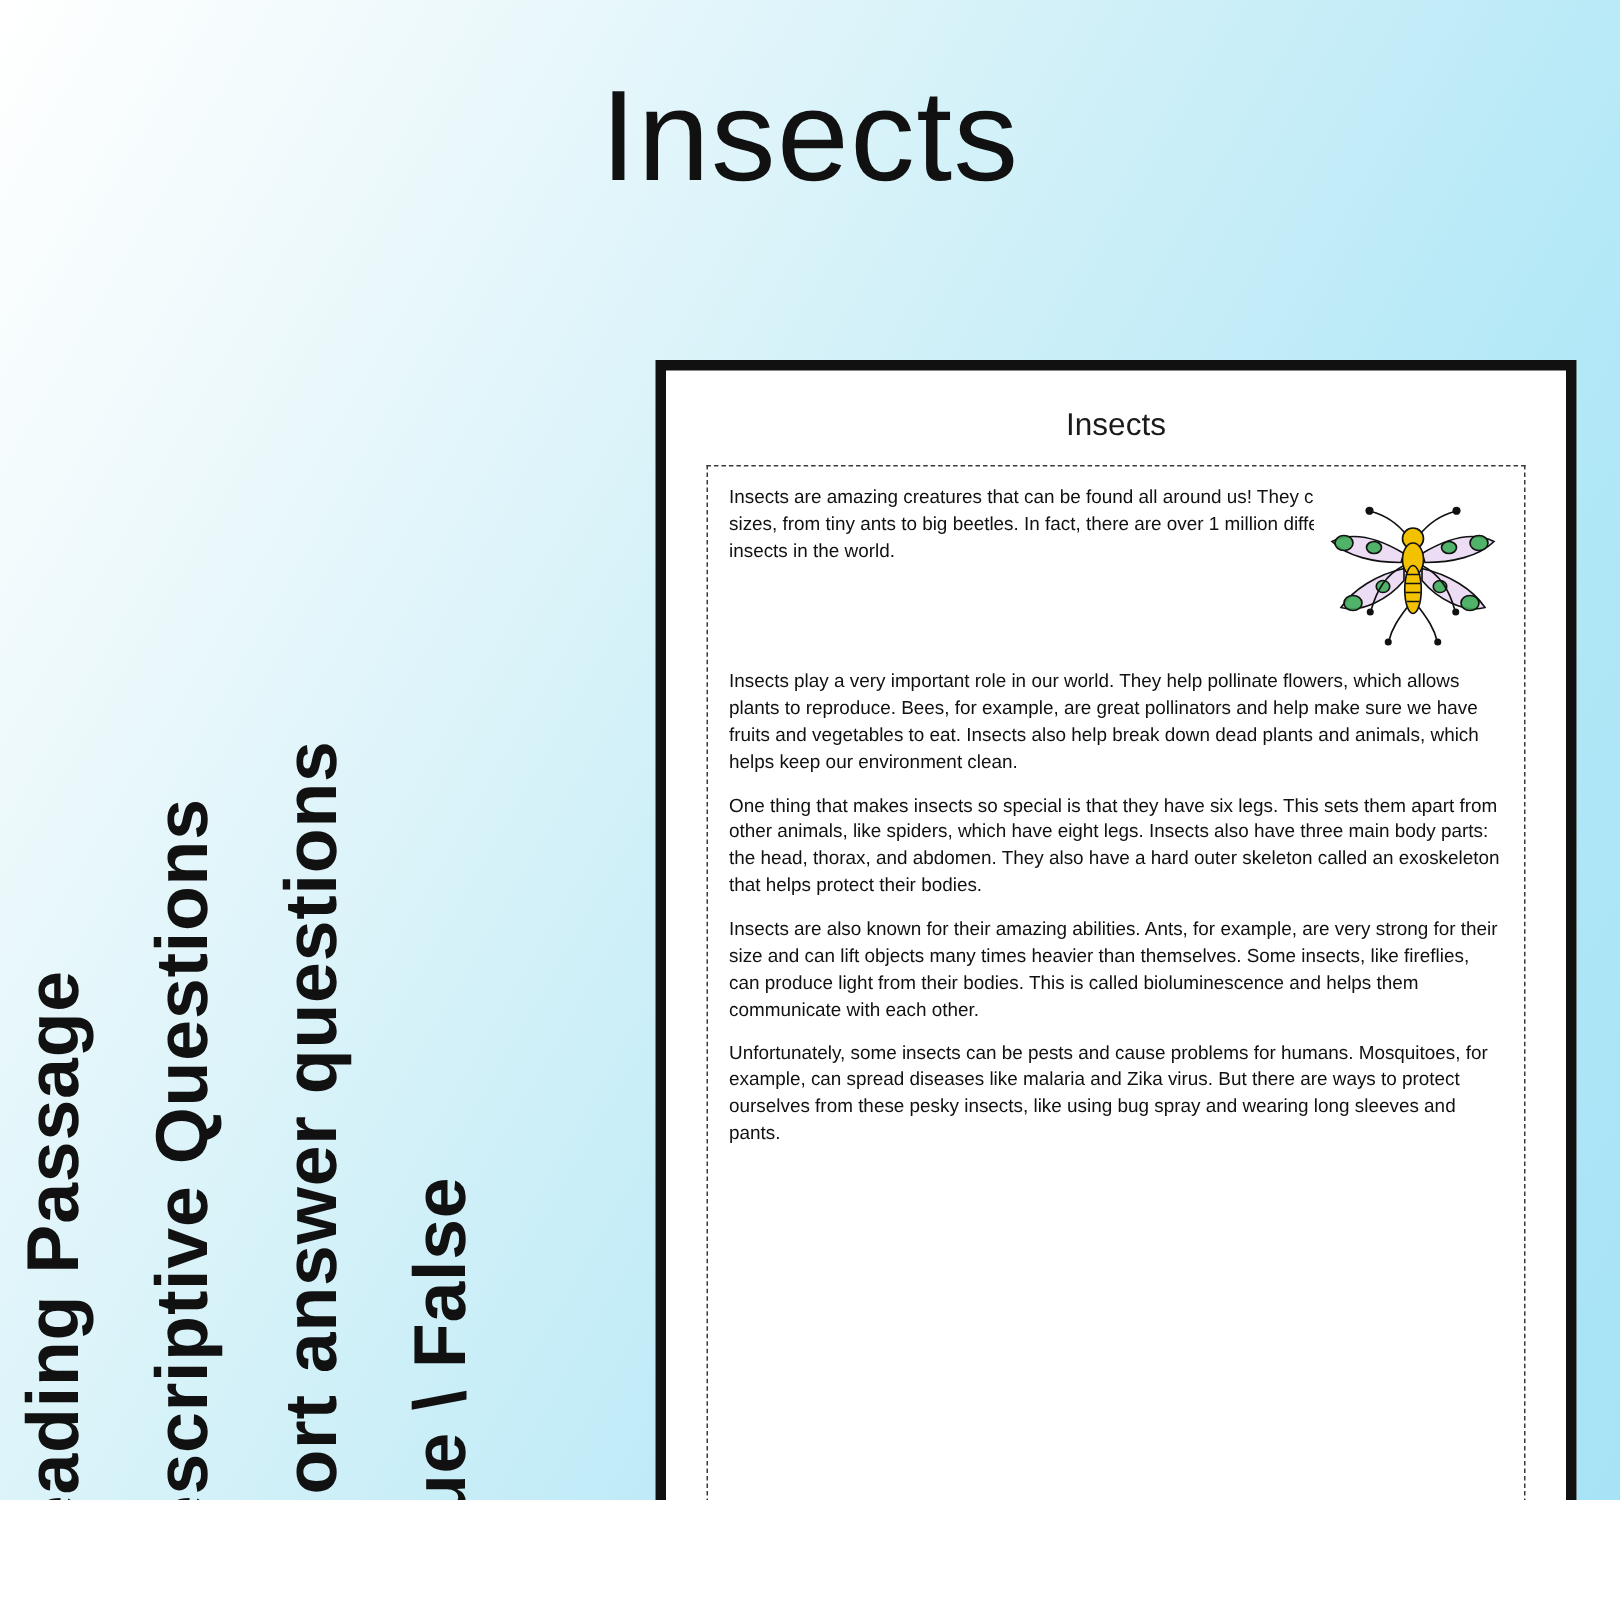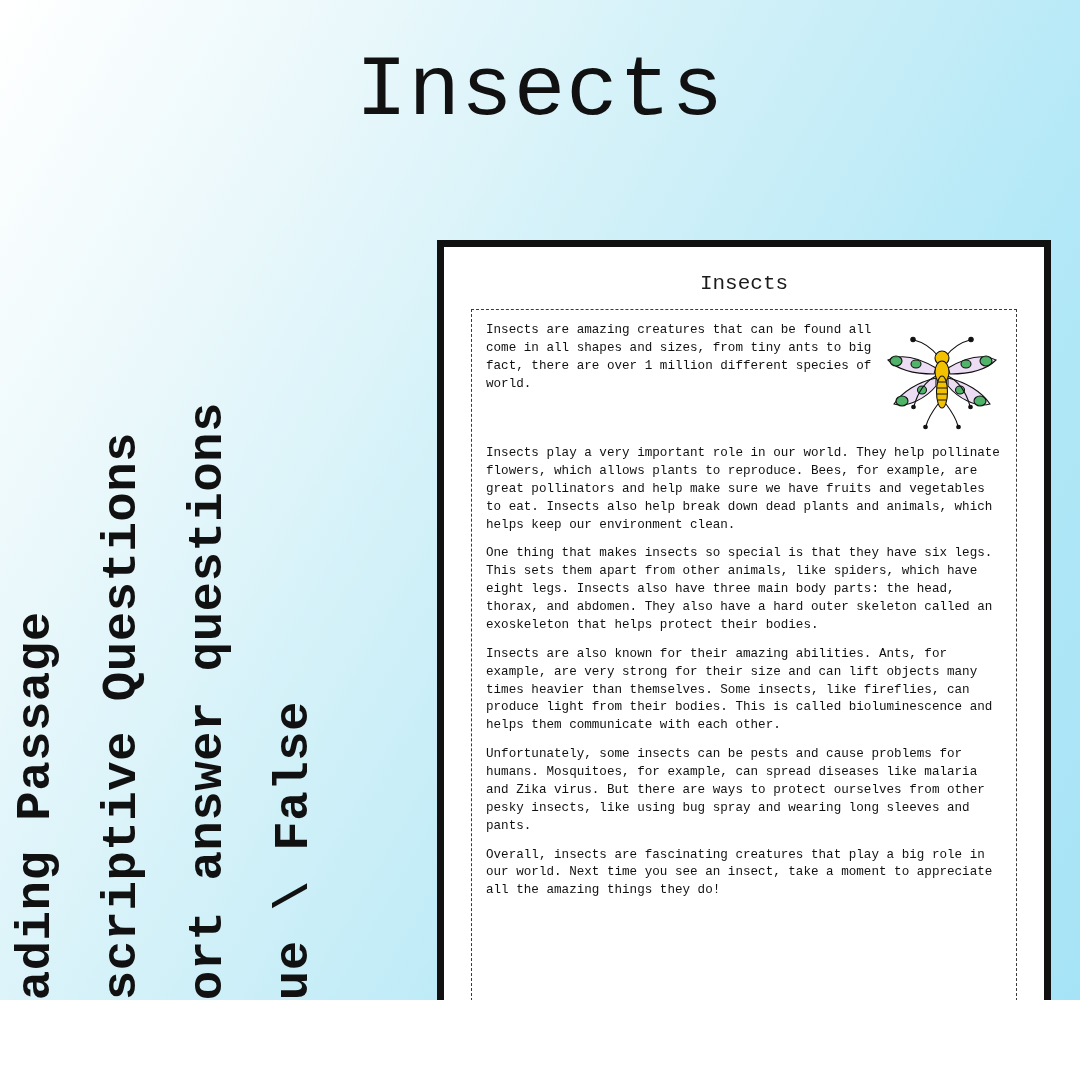--- a/index.html
+++ b/index.html
@@ -11,21 +11,20 @@
     height: 1080px;
     overflow: hidden;
     font-family: "Liberation Sans", sans-serif;
   }
   #page {
     position: relative;
     width: 1080px;
     height: 1000px;
     background: linear-gradient(120deg, #ffffff 0%, #eaf8fb 22%, #cdeff8 48%, #b2e8f7 72%, #a7e3f6 100%);
     overflow: hidden;
-    font-family: Liberation Mono, monospace;
   }
   
   .main-title {
     position: absolute;
     left: 0;
     top: 48px;
     width: 1080px;
     text-align: center;
     font-size: 86px;
     line-height: 1;
@@ -181,22 +180,21 @@
               <circle cx="82.5" cy="107" r="1.8" fill="#111"></circle>
             </g>
           </svg>
         </div>
 
         <div class="body-text">
           <p>Insects are amazing creatures that can be found all around us! They come in all shapes and sizes, from tiny ants to big beetles. In fact, there are over 1 million different species of insects in the world.</p>
           <p>Insects play a very important role in our world. They help pollinate flowers, which allows plants to reproduce. Bees, for example, are great pollinators and help make sure we have fruits and vegetables to eat. Insects also help break down dead plants and animals, which helps keep our environment clean.</p>
           <p>One thing that makes insects so special is that they have six legs. This sets them apart from other animals, like spiders, which have eight legs. Insects also have three main body parts: the head, thorax, and abdomen. They also have a hard outer skeleton called an exoskeleton that helps protect their bodies.</p>
           <p>Insects are also known for their amazing abilities. Ants, for example, are very strong for their size and can lift objects many times heavier than themselves. Some insects, like fireflies, can produce light from their bodies. This is called bioluminescence and helps them communicate with each other.</p>
-          <p>Unfortunately, some insects can be pests and cause problems for humans. Mosquitoes, for example, can spread diseases like malaria and Zika virus. But there are ways to protect ourselves from other pesky insects, like using bug spray and wearing long sleeves and pants.</p>
-          <p>Overall, insects are fascinating creatures that play a big role in our world. Next time you see an insect, take a moment to appreciate all the amazing things they do!</p>
+          <p>Unfortunately, some insects can be pests and cause problems for humans. Mosquitoes, for example, can spread diseases like malaria and Zika virus. But there are ways to protect ourselves from these pesky insects, like using bug spray and wearing long sleeves and pants.</p>
         </div>
       </div>
 
       <div class="credit">© PrintableBazaar.com</div>
     </div>
   </div>
 
 </div>
 
 </body></html>

